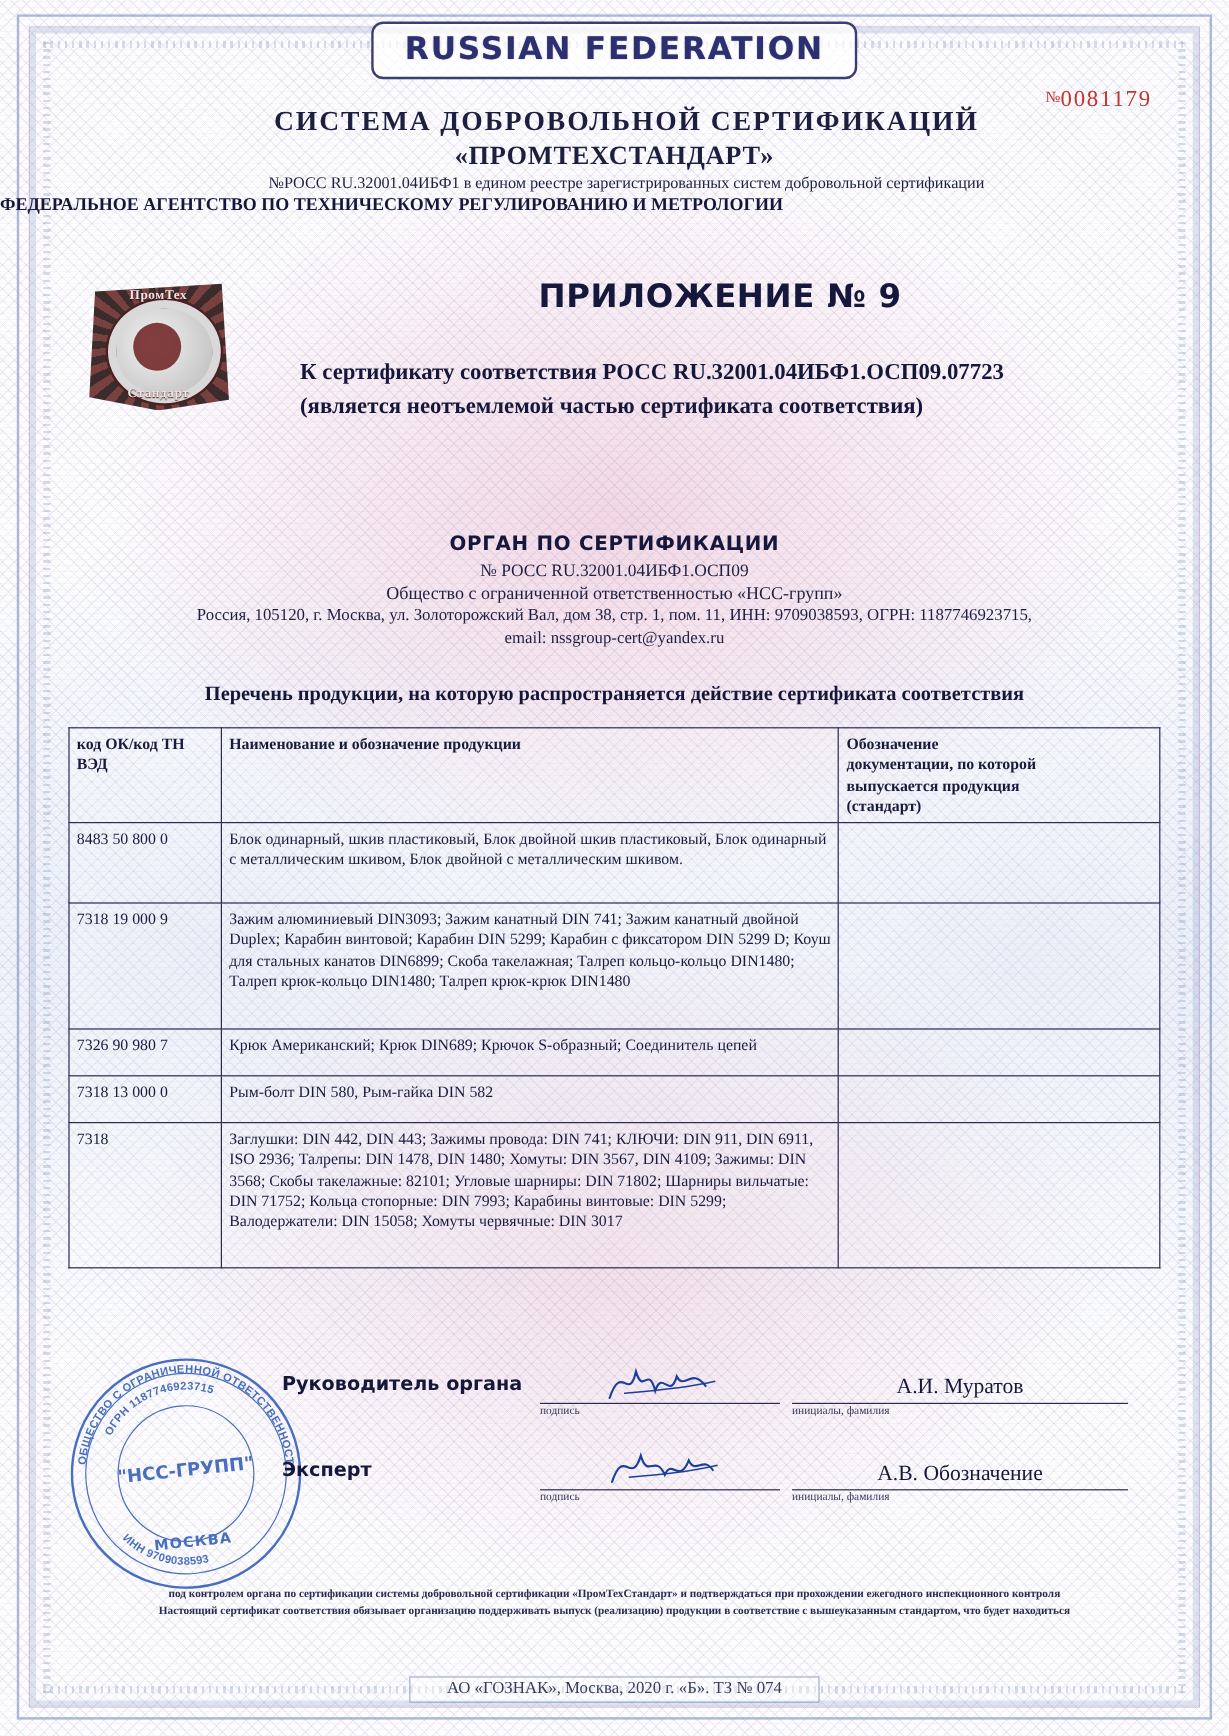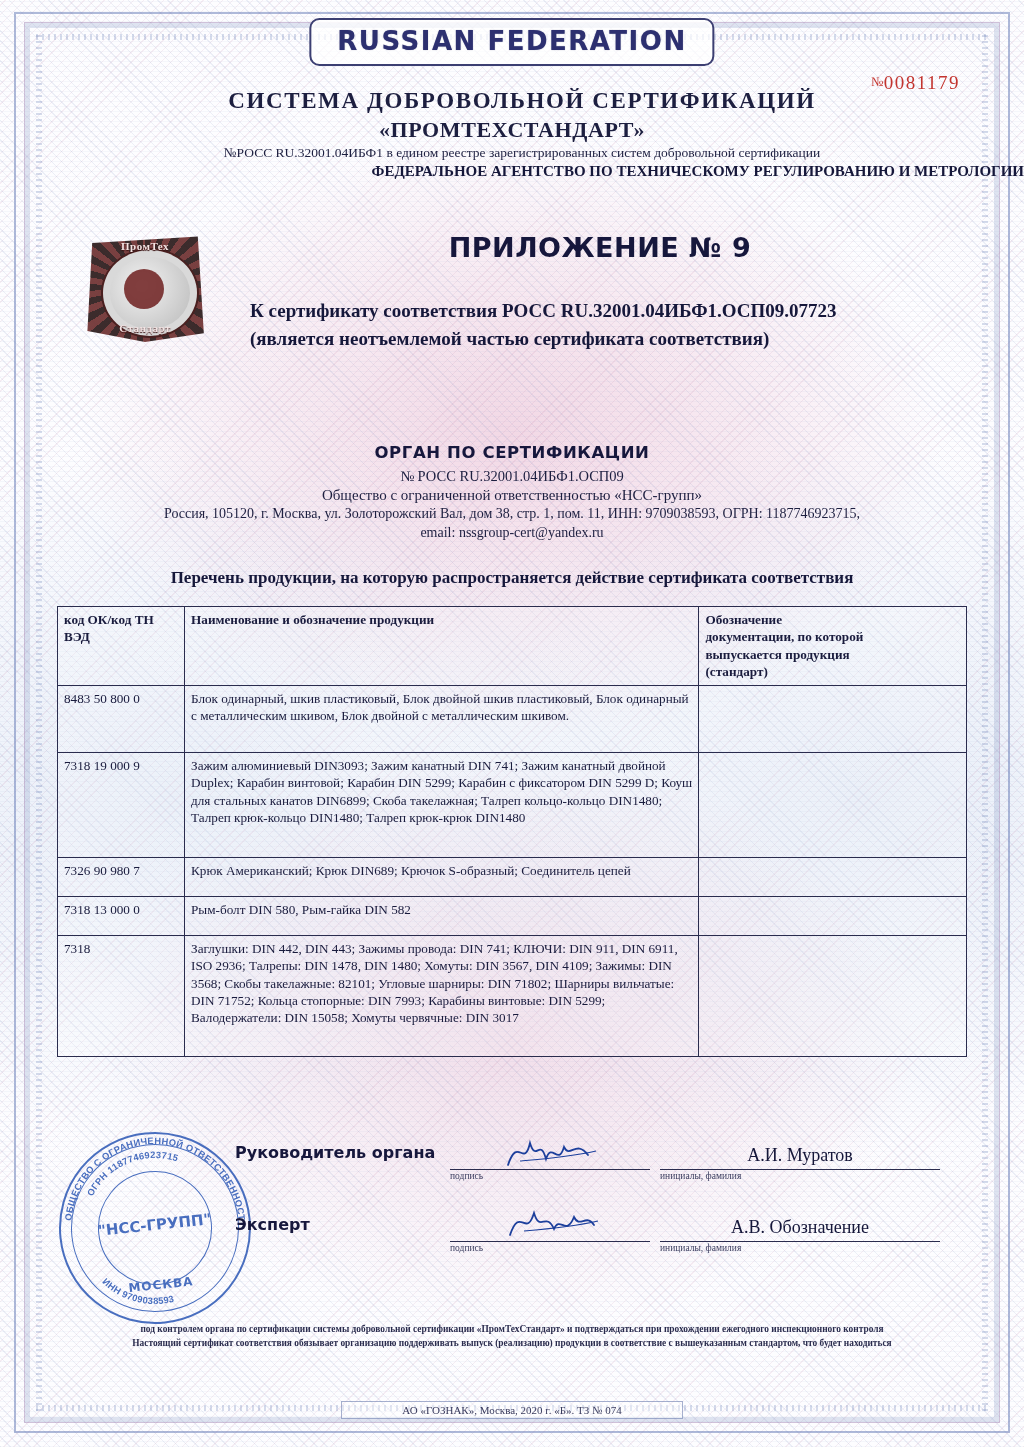--- a/index.html
+++ b/index.html
@@ -131,30 +131,30 @@
     top: 145px;
     text-align: center;
     font-size: 13.5px;
     color: #1d1f40;
     padding-left: 20px;
   }
   .title4 {
     position: absolute;
     left: 0; right: 0;
     top: 163px;
-    text-align: right;
+    text-align: left;
     font-weight: bold;
     font-size: 15px;
     color: #15173a;
   }
 
   
   .emblem {
     position: absolute;
-    left: 85px;
+    left: 72px;
     top: 232px;
     width: 120px;
     height: 110px;
   }
   .emblem .starburst {
     position: absolute;
     inset: 0;
     background:
       repeating-conic-gradient(from 0deg at 50% 50%, #2b1a1a 0deg 7deg, #6e3030 7deg 14deg);
     clip-path: polygon(6% 10%, 94% 4%, 99% 92%, 50% 100%, 2% 90%);
@@ -450,21 +450,21 @@
     color: #2a2c4e;
     font-weight: bold;
   }
   .footer-strip {
     position: absolute;
     left: 50%;
     transform: translateX(-50%);
     bottom: 28px;
     width: 340px;
     text-align: center;
-    font-size: 11px;
+    font-size: 14px;
     color: #3a3c5e;
     border: 1px solid rgba(80,100,160,0.5);
     padding: 2px 0;
     background: rgba(255,255,255,0.35);
   }
 </style>
 </head>
 <body>
 
 <div class="page">

